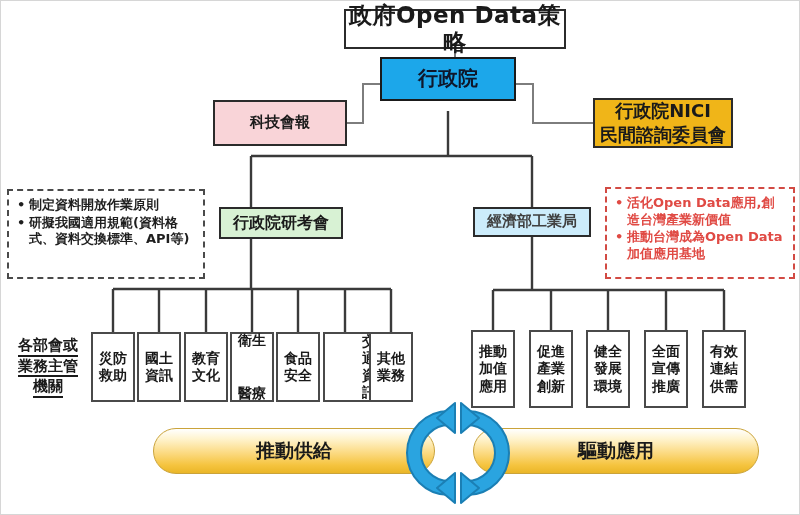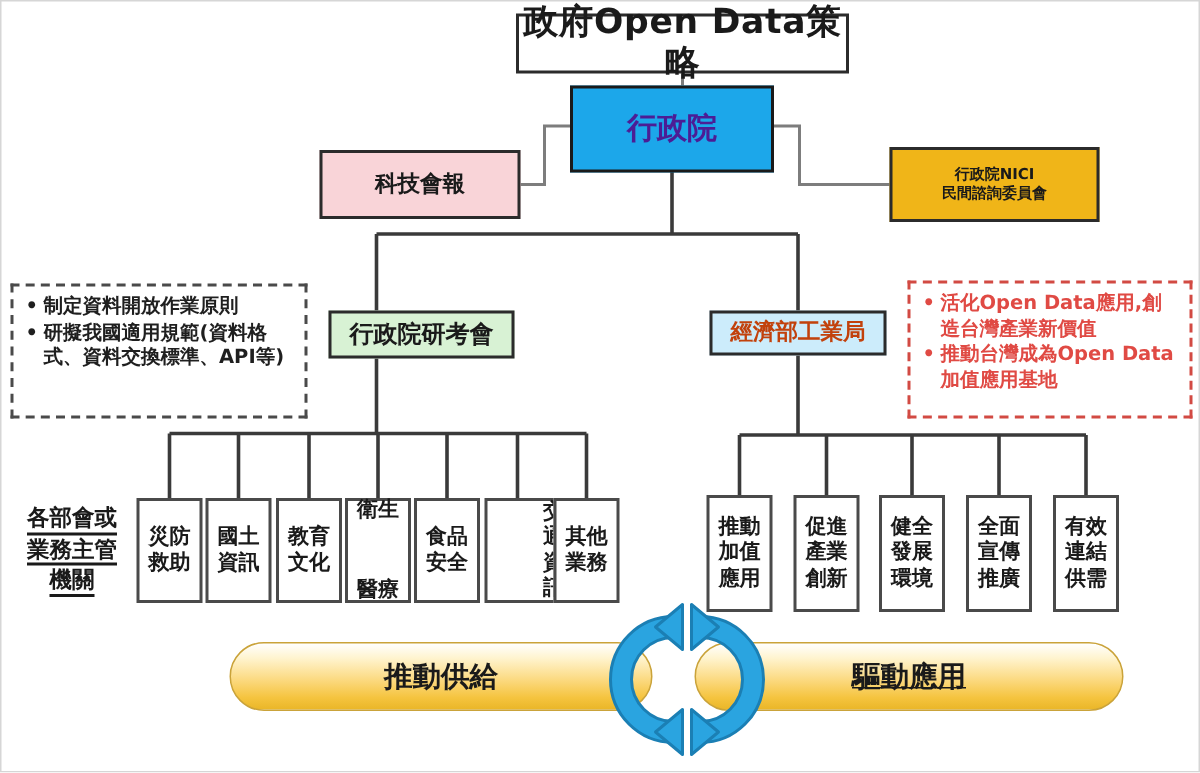--- a/index.html
+++ b/index.html
@@ -31,41 +31,41 @@
   .title-box{
     left:343px;top:8px;width:222px;height:40px;
     background:#ffffff;
     border:2px solid #2b2b2b;
     font-size:23px;
     letter-spacing:.5px;
   }
 
   
   .exec-box{
-    left:379px;top:56px;width:136px;height:58px;
+    left:379px;top:56px;width:136px;height:44px;
     background:#1ca7ea;
     border:2px solid #1a1a1a;
     font-size:20px;
-    color:#4c1d95;
+    color:#0f172a;
   }
 
   
   .pink-box{
     left:212px;top:99px;width:134px;height:46px;
     background:#f9d4d8;
     border:2px solid #2b2b2b;
     font-size:15px;
   }
 
   
   .gold-box{
     left:592px;top:97px;width:140px;height:50px;
     background:#f0b518;
     border:2px solid #2b2b2b;
-    font-size:10px;
+    font-size:18px;
     flex-direction:column;
     line-height:1.35;
   }
 
   
   .dash-box{
     position:absolute;
     box-sizing:border-box;
     border:2px dashed #4a4a4a;
     background:#ffffff;
@@ -95,21 +95,21 @@
     left:218px;top:206px;width:124px;height:32px;
     background:#d8f2d4;
     border:2px solid #2b2b2b;
     font-size:16px;
   }
   .lblue-box{
     left:472px;top:206px;width:118px;height:30px;
     background:#ccecfb;
     border:2px solid #2b2b2b;
     font-size:15px;
-    color:#c2410c;
+    color:#404040;
   }
 
   
   .side-label{
     left:4px;top:330px;width:86px;height:72px;
     flex-direction:column;
     font-size:15px;
     line-height:1.26;
     color:#1a1a1a;
   }
@@ -133,21 +133,21 @@
     position:absolute;
     box-sizing:border-box;
     height:46px;top:427px;
     border:1px solid #caa33a;
     border-radius:23px;
     background:linear-gradient(to bottom,#ffffff 0%,#fff4cf 22%,#fbd779 58%,#f5c43f 82%,#eab628 100%);
     display:flex;align-items:center;justify-content:center;
     font-size:19px;font-weight:bold;color:#1a1a1a;
   }
   .bar-left{left:152px;width:282px;}
-  .bar-right{left:462px;width:286px;text-decoration:underline;}
+  .bar-right{left:472px;width:286px;}
 
   
   .cycle{position:absolute;left:396px;top:398px;width:122px;height:108px;}
 </style>
 </head>
 <body>
 
 <div id="stage">
 
   <svg id="svg-lines" viewBox="0 0 800 515">

